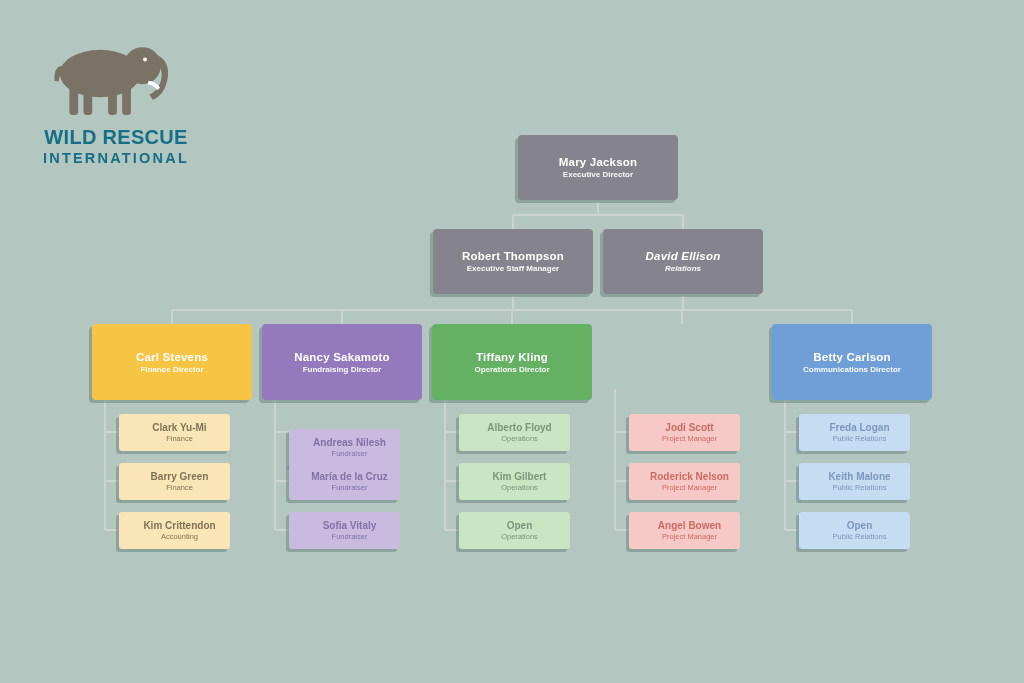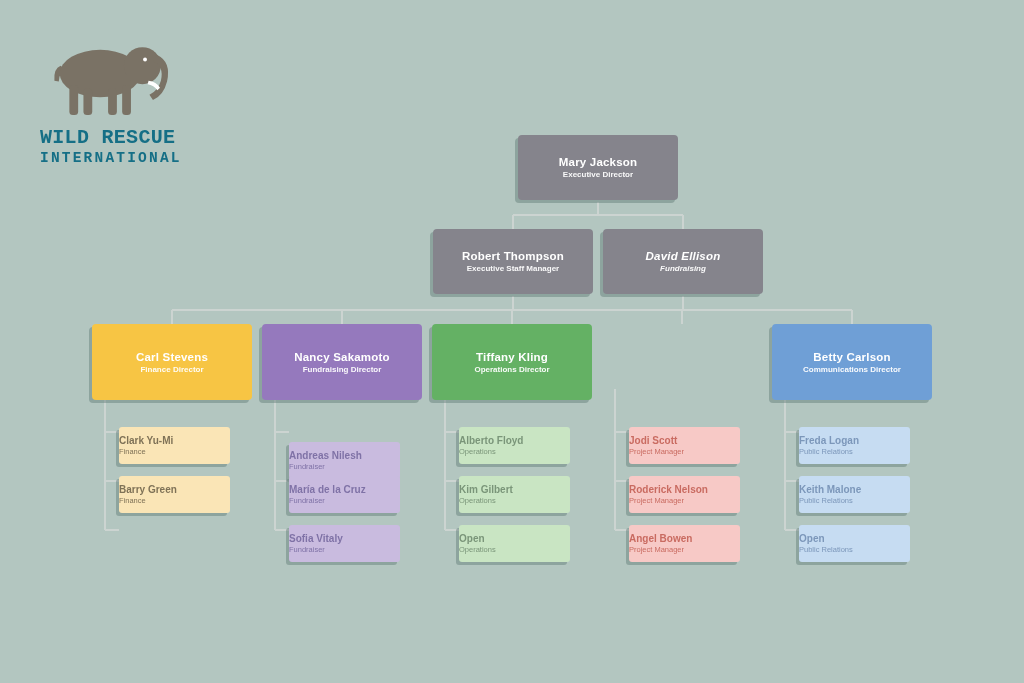--- a/index.html
+++ b/index.html
@@ -12,26 +12,26 @@
           box-shadow:-3px 3px 0 rgba(96,122,117,.45); }
   .big  { width:160px; height:65px; color:#fff; }
   .n-name { font-size:11.5px; font-weight:bold; letter-spacing:.2px; }
   .n-title { font-size:8px; font-weight:bold; margin-top:2px; opacity:.95; }
 
   .branch { position:absolute; top:324px; width:160px; height:230px; }
   .head { left:0; top:0; width:160px; height:76px; background:var(--head); color:#fff; }
 
   .member { position:absolute; left:27px; width:111px; height:37px; background:var(--member);
             border-radius:3px; display:flex; flex-direction:column; justify-content:center;
-            text-align:left; color:var(--mtext);
-            box-shadow:-3px 3px 0 rgba(96,122,117,.45);margin-top:13px; }
+            padding-left:10px; text-align:center; color:var(--mtext);
+            box-shadow:-3px 3px 0 rgba(96,122,117,.45); }
   .m-name { font-size:10px; font-weight:bold; }
   .m-role { font-size:7.5px; font-weight:normal; margin-top:1px; }
 
-  .logo { position:absolute; left:40px; top:34px; width:152px; text-align:left;font-family:Liberation Mono, monospace; }
+  .logo { position:absolute; left:40px; top:34px; width:152px; text-align:center; }
   .elephant { display:block; margin:0 auto 4px auto; }
   .logo-l1 { font-size:20px; font-weight:800; letter-spacing:.3px; }
   .logo-l2 { font-size:14.5px; font-weight:700; letter-spacing:2.2px; margin-top:1px; }
 </style>
 </head>
 <body>
 
 <div class="stage" style="background: rgb(179, 198, 192);">
 
   <svg class="connectors" width="1024" height="683">
@@ -70,35 +70,39 @@
     <div class="n-name">Mary Jackson</div>
     <div class="n-title">Executive Director</div>
   </div>
 
   <div class="node big gray-node" style="left: 433px; top: 229px; background: rgb(133, 132, 140);">
     <div class="n-name">Robert Thompson</div>
     <div class="n-title">Executive Staff Manager</div>
   </div>
   <div class="node big gray-node" style="left: 603px; top: 229px; background: rgb(133, 132, 140); font-style: italic;">
     <div class="n-name">David Ellison</div>
-    <div class="n-title">Fundraising</div>
+    <div class="n-title">Relations</div>
   </div>
 
   <div class="branch" style="left: 92px; --head: #f7c544; --member: #fae5b6; --mtext: #7f7257;">
     <div class="node head">
       <div class="n-name">Carl Stevens</div>
       <div class="n-title">Finance Director</div>
     </div>
     <div class="member" style="top:90px">
       <div class="m-name">Clark Yu-Mi</div>
       <div class="m-role">Finance</div>
     </div>
     <div class="member" style="top:139px">
       <div class="m-name">Barry Green</div>
       <div class="m-role">Finance</div>
+    </div>
+    <div class="member" style="top:188px">
+      <div class="m-name">Kim Crittendon</div>
+      <div class="m-role">Accounting</div>
     </div>
   </div>
 
   <div class="branch" style="left: 262px; --head: #9579bd; --member: #c9bbdf; --mtext: #7f72a6;">
     <div class="node head">
       <div class="n-name">Nancy Sakamoto</div>
       <div class="n-title">Fundraising Director</div>
     </div>
     <div class="member" style="top:105px">
       <div class="m-name">Andreas Nilesh</div>

